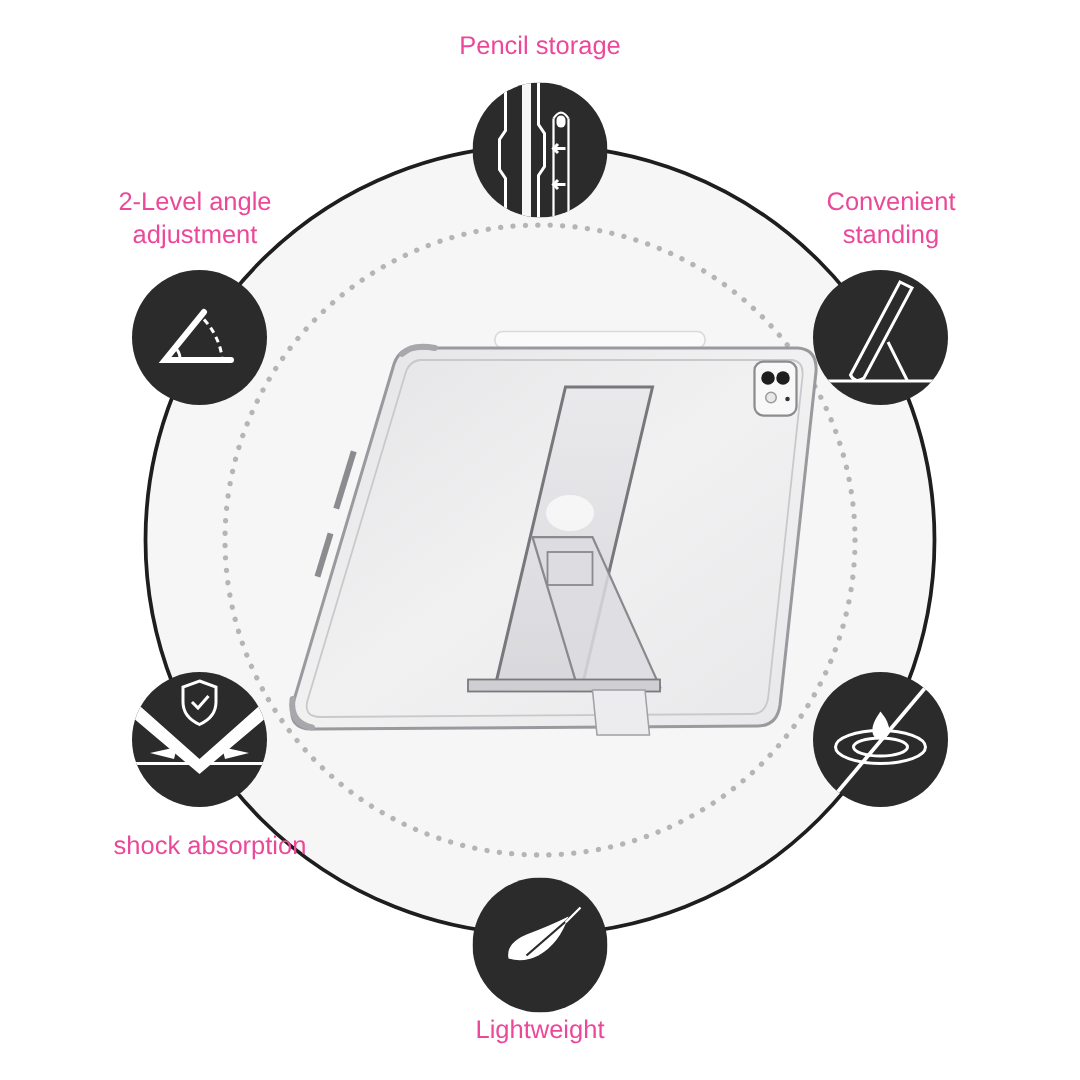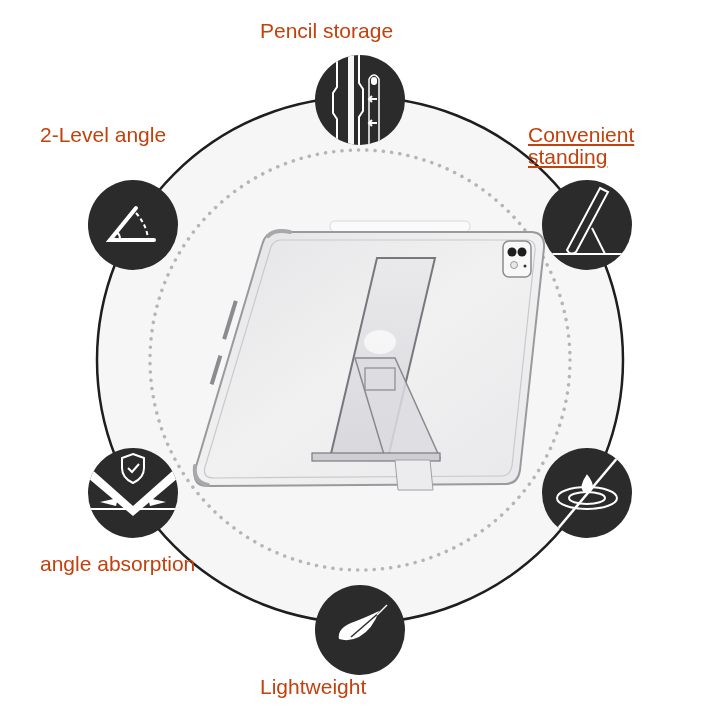--- a/index.html
+++ b/index.html
@@ -1,19 +1,19 @@
 <!DOCTYPE html>
 <html><head>
 <meta charset="utf-8">
 <style>
   html, body { margin:0; padding:0; background:#ffffff; }
   body { width:720px; height:720px; position:relative; overflow:hidden;
          font-family:"Liberation Sans", "DejaVu Sans", sans-serif; color:#1b1b1b; }
   .stage { position:absolute; left:0; top:0; width:720px; height:720px; }
-  .label { position:absolute; font-size:21px; line-height:22px; color:#c2410c; }
+  .label { position:absolute; text-align:center; font-size:17px; line-height:22px; color:#ec4899; }
   .label span { display:block; }
   .icon { position:absolute; width:90px; height:90px; border-radius:50%; }
   .icon svg { width:90px; height:90px; display:block; }
 </style>
 </head>
 <body>
 
 <div class="stage">
 
   <svg width="720" height="720" style="position:absolute;left:0;top:0">
@@ -93,38 +93,39 @@
         <path d="M48 28 L22 60 L66 60"></path>
       </g>
       <g stroke="#ffffff" stroke-width="2" fill="none">
         <path d="M48 33 Q58 44 60 58" stroke-dasharray="4 3"></path>
         <path d="M29 52 Q32 55 32 59"></path>
       </g>
     </svg>
   </div>
   <div class="label" style="left:40px;top:124px;width:180px;">
     <span>2-Level angle</span>
+    <span>adjustment</span>
   </div>
 
   <div class="icon" style="left:542px;top:180px;">
     <svg viewBox="0 0 90 90">
       <defs>
           <clipPath id="c3">
             <circle cx="45" cy="45" r="45"></circle>
           </clipPath>
         </defs>
       <circle cx="45" cy="45" r="45" fill="#2b2b2b"></circle>
       <g clip-path="url(#c3)" stroke="#ffffff" stroke-width="2" fill="none">
         <path d="M0 74 L90 74"></path>
         <path d="M58 8 L66 12 L34 72 Q28 76 25 70 Z"></path>
         <path d="M50 48 L63 74"></path>
       </g>
     </svg>
   </div>
-  <div class="label" style="left:528px;top:124px;width:160px;text-decoration:underline;">
+  <div class="label" style="left:514px;top:124px;width:160px;">
     <span>Convenient</span>
     <span>standing</span>
   </div>
 
   <div class="icon" style="left:88px;top:448px;">
     <svg viewBox="0 0 90 90">
       <defs>
           <clipPath id="c4">
             <circle cx="45" cy="45" r="45"></circle>
           </clipPath>
@@ -134,21 +135,21 @@
         <path d="M0 18 L45 58 L90 18 L90 30 L45 68 L0 30 Z" fill="#ffffff"></path>
         <path d="M12 54 L30 50 L28 58 Z" fill="#ffffff"></path>
         <path d="M78 54 L60 50 L62 58 Z" fill="#ffffff"></path>
         <path d="M0 61 L90 61" stroke="#ffffff" stroke-width="2"></path>
         <path d="M45 6 L56 10 L56 20 Q56 30 45 35 Q34 30 34 20 L34 10 Z" fill="none" stroke="#ffffff" stroke-width="2"></path>
         <path d="M40 20 L44 24 L51 16" fill="none" stroke="#ffffff" stroke-width="2"></path>
       </g>
     </svg>
   </div>
   <div class="label" style="left:40px;top:553px;width:200px;">
-    <span>angle absorption</span>
+    <span>shock absorption</span>
   </div>
 
   <div class="icon" style="left:542px;top:448px;">
     <svg viewBox="0 0 90 90">
       <defs>
           <clipPath id="c5">
             <circle cx="45" cy="45" r="45"></circle>
           </clipPath>
         </defs>
       <circle cx="45" cy="45" r="45" fill="#2b2b2b"></circle>

